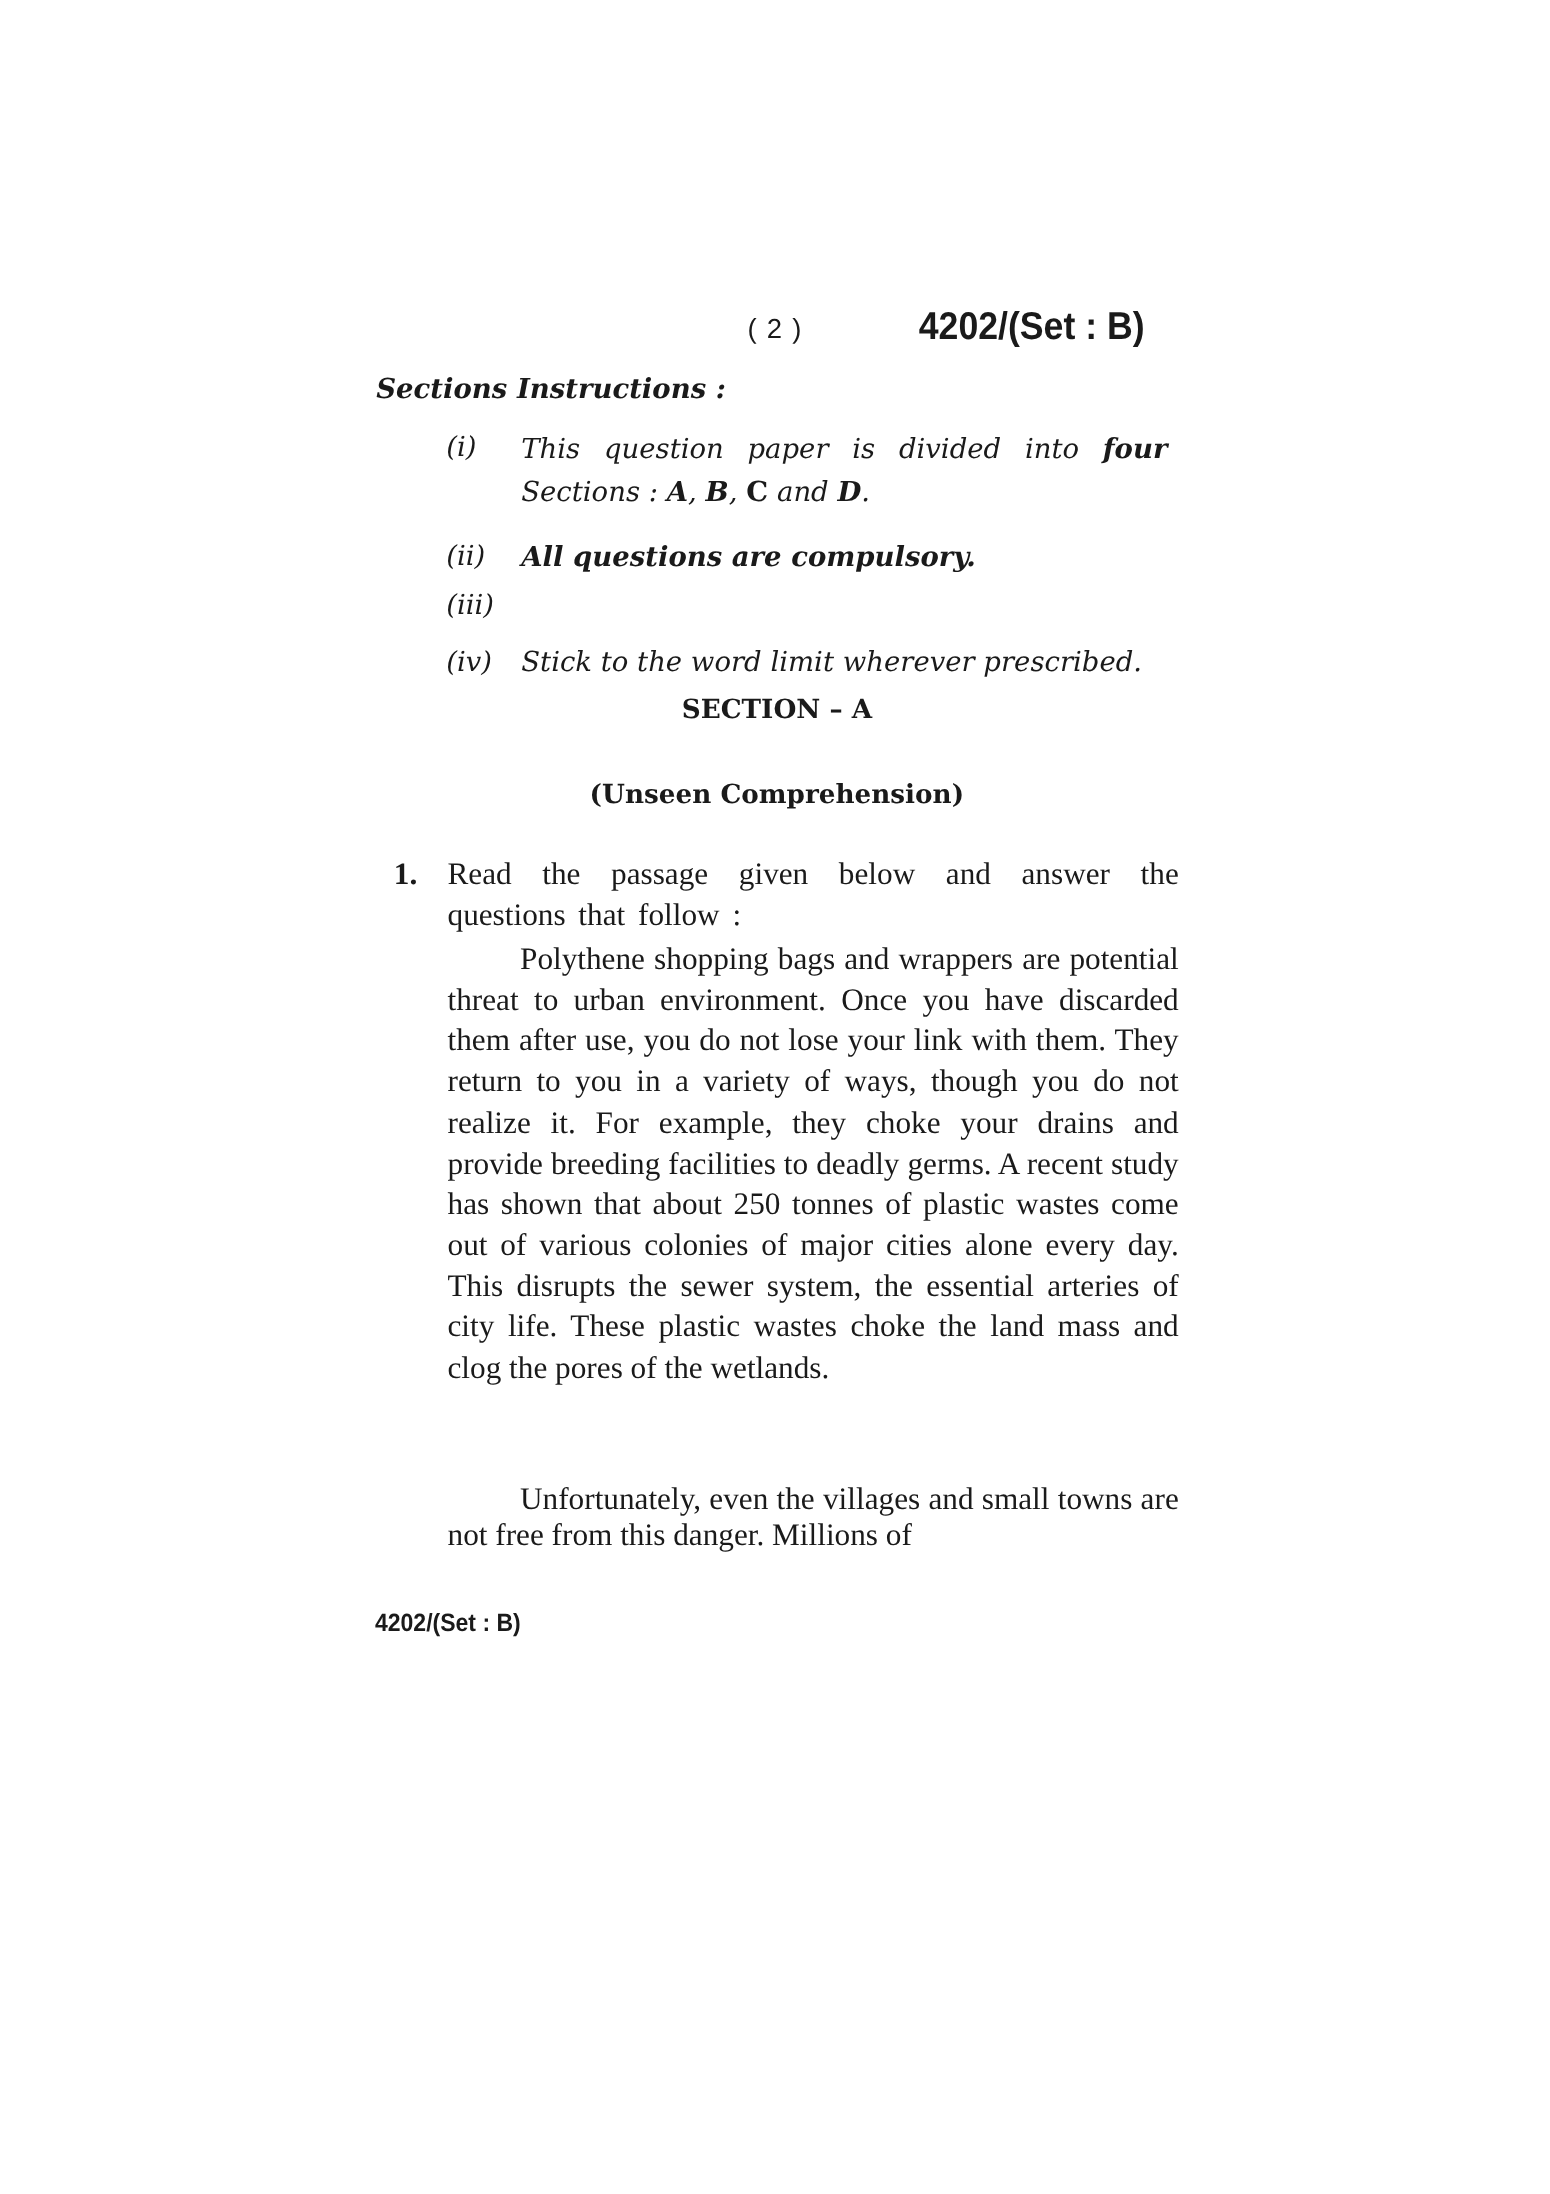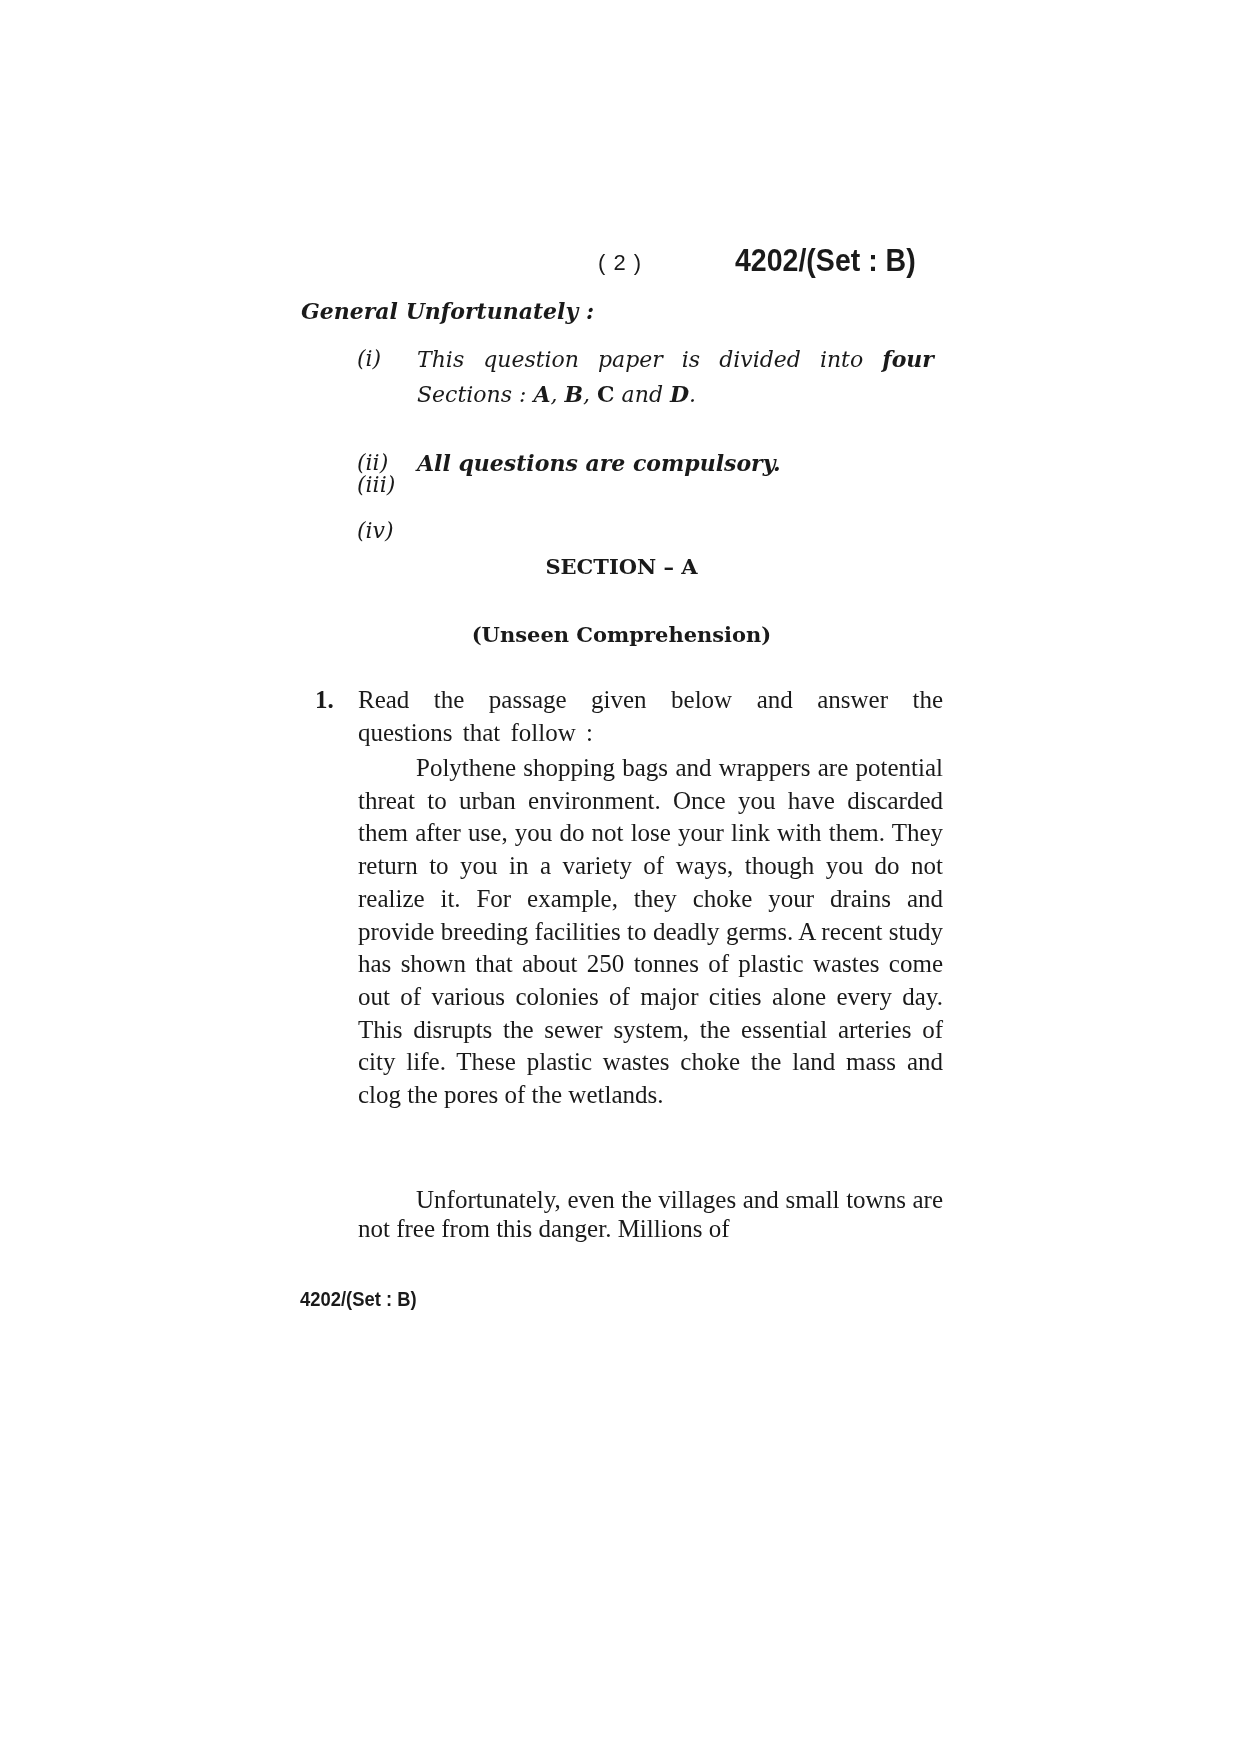--- a/index.html
+++ b/index.html
@@ -105,41 +105,42 @@
       transform-origin: left top;
       white-space: nowrap;
     }
   </style>
 </head>
 <body>
 
 <div class="abs page-no">( 2 )</div>
 <div class="abs code-top">4202/(Set : B)</div>
 
-<div class="abs gi-title">General Unfortunately :</div>
+<div class="abs gi-title">Sections Instructions :</div>
 
 <div class="abs instr" style="top:342px;">
   <span class="num">(i)</span>
   <div class="txt" style="text-align:justify; text-align-last:left;">
     <span style="word-spacing:12px;">This question paper is divided into </span><span class="b">four</span><br>
     <span>Sections : </span><span class="b">A</span><span>, </span><span class="b">B</span><span>, </span><span class="b" style="font-style:normal;">C</span><span> and </span><span class="b">D</span><span>.</span>
   </div>
 </div>
 
-<div class="abs instr" style="top:446px;">
+<div class="abs instr" style="top:429px;">
   <span class="num">(ii)</span>
   <div class="txt b">All questions are compulsory.</div>
 </div>
 
 <div class="abs instr" style="top:468px;">
   <span class="num">(iii)</span>
 </div>
 
 <div class="abs instr" style="top:514px;">
   <span class="num">(iv)</span>
+  <div class="txt">Stick to the word limit wherever prescribed.</div>
 </div>
 
 <div class="abs section-head" style="top:554px;">SECTION – A</div>
 <div class="abs section-head" style="top:622px;">(Unseen Comprehension)</div>
 
 <div class="abs q1">
   <span class="qnum">1.</span>
   <div class="qtxt">Read the passage given below and answer the questions that follow :</div>
 </div>
 

